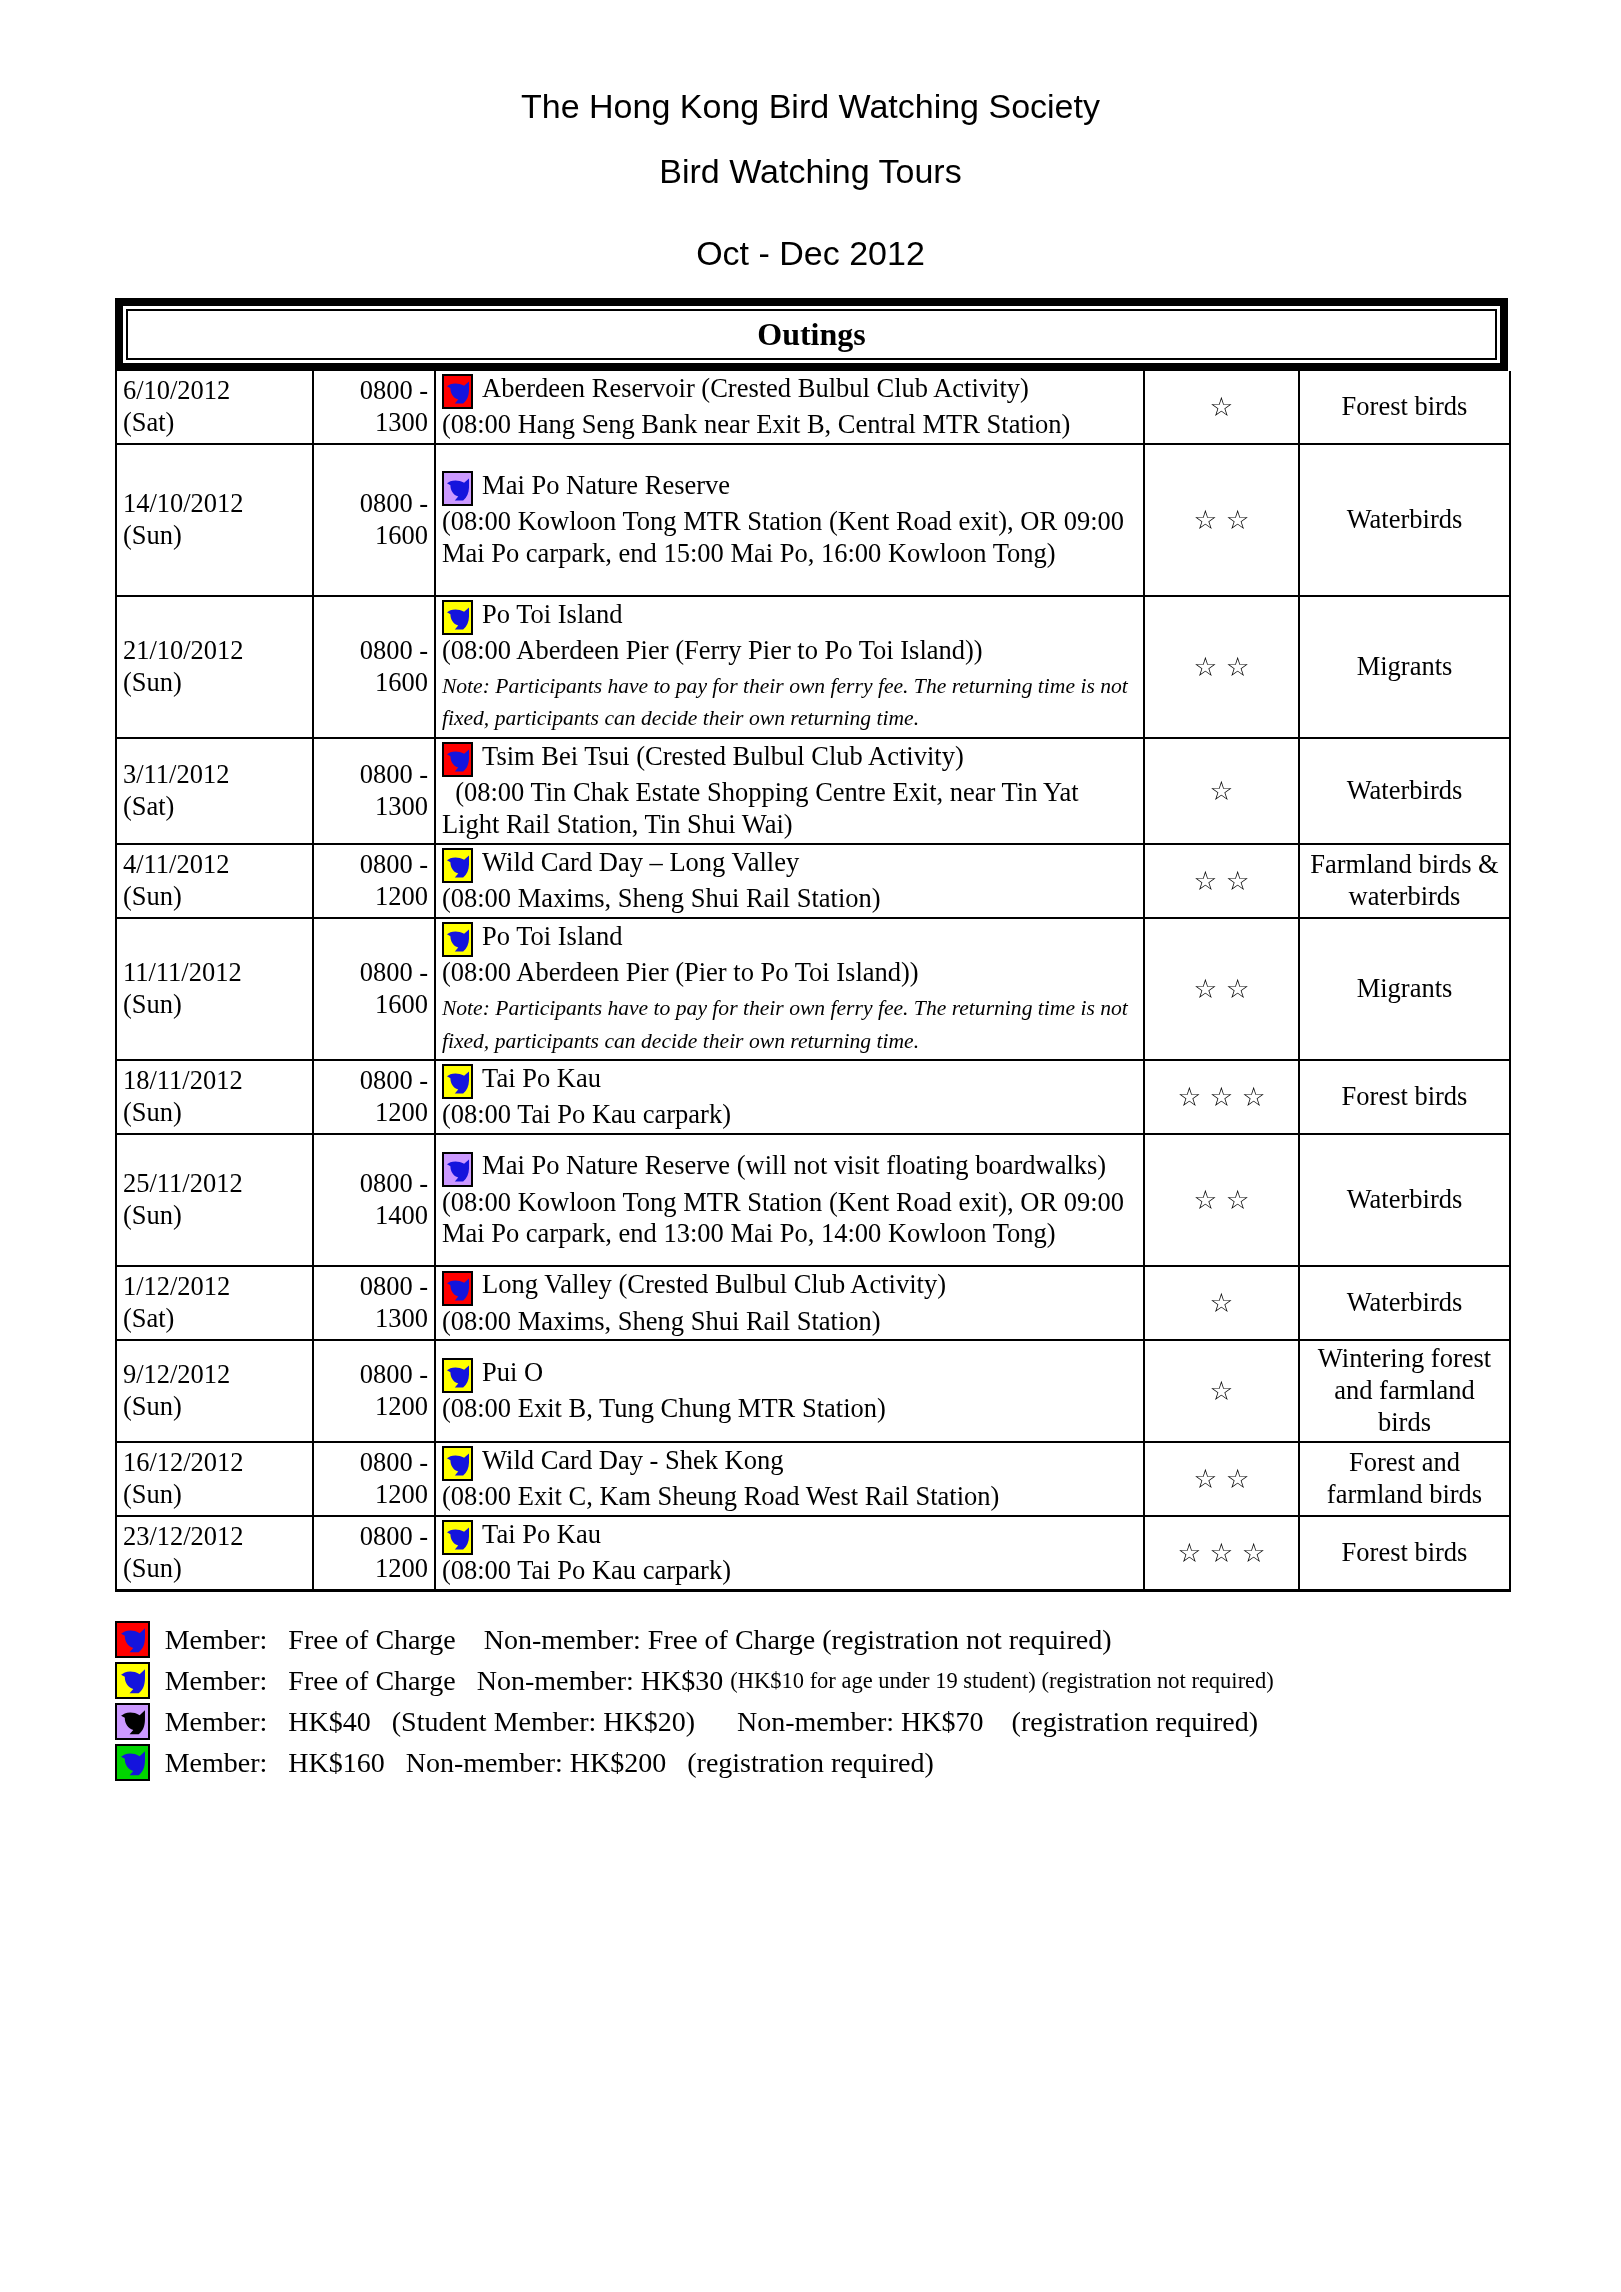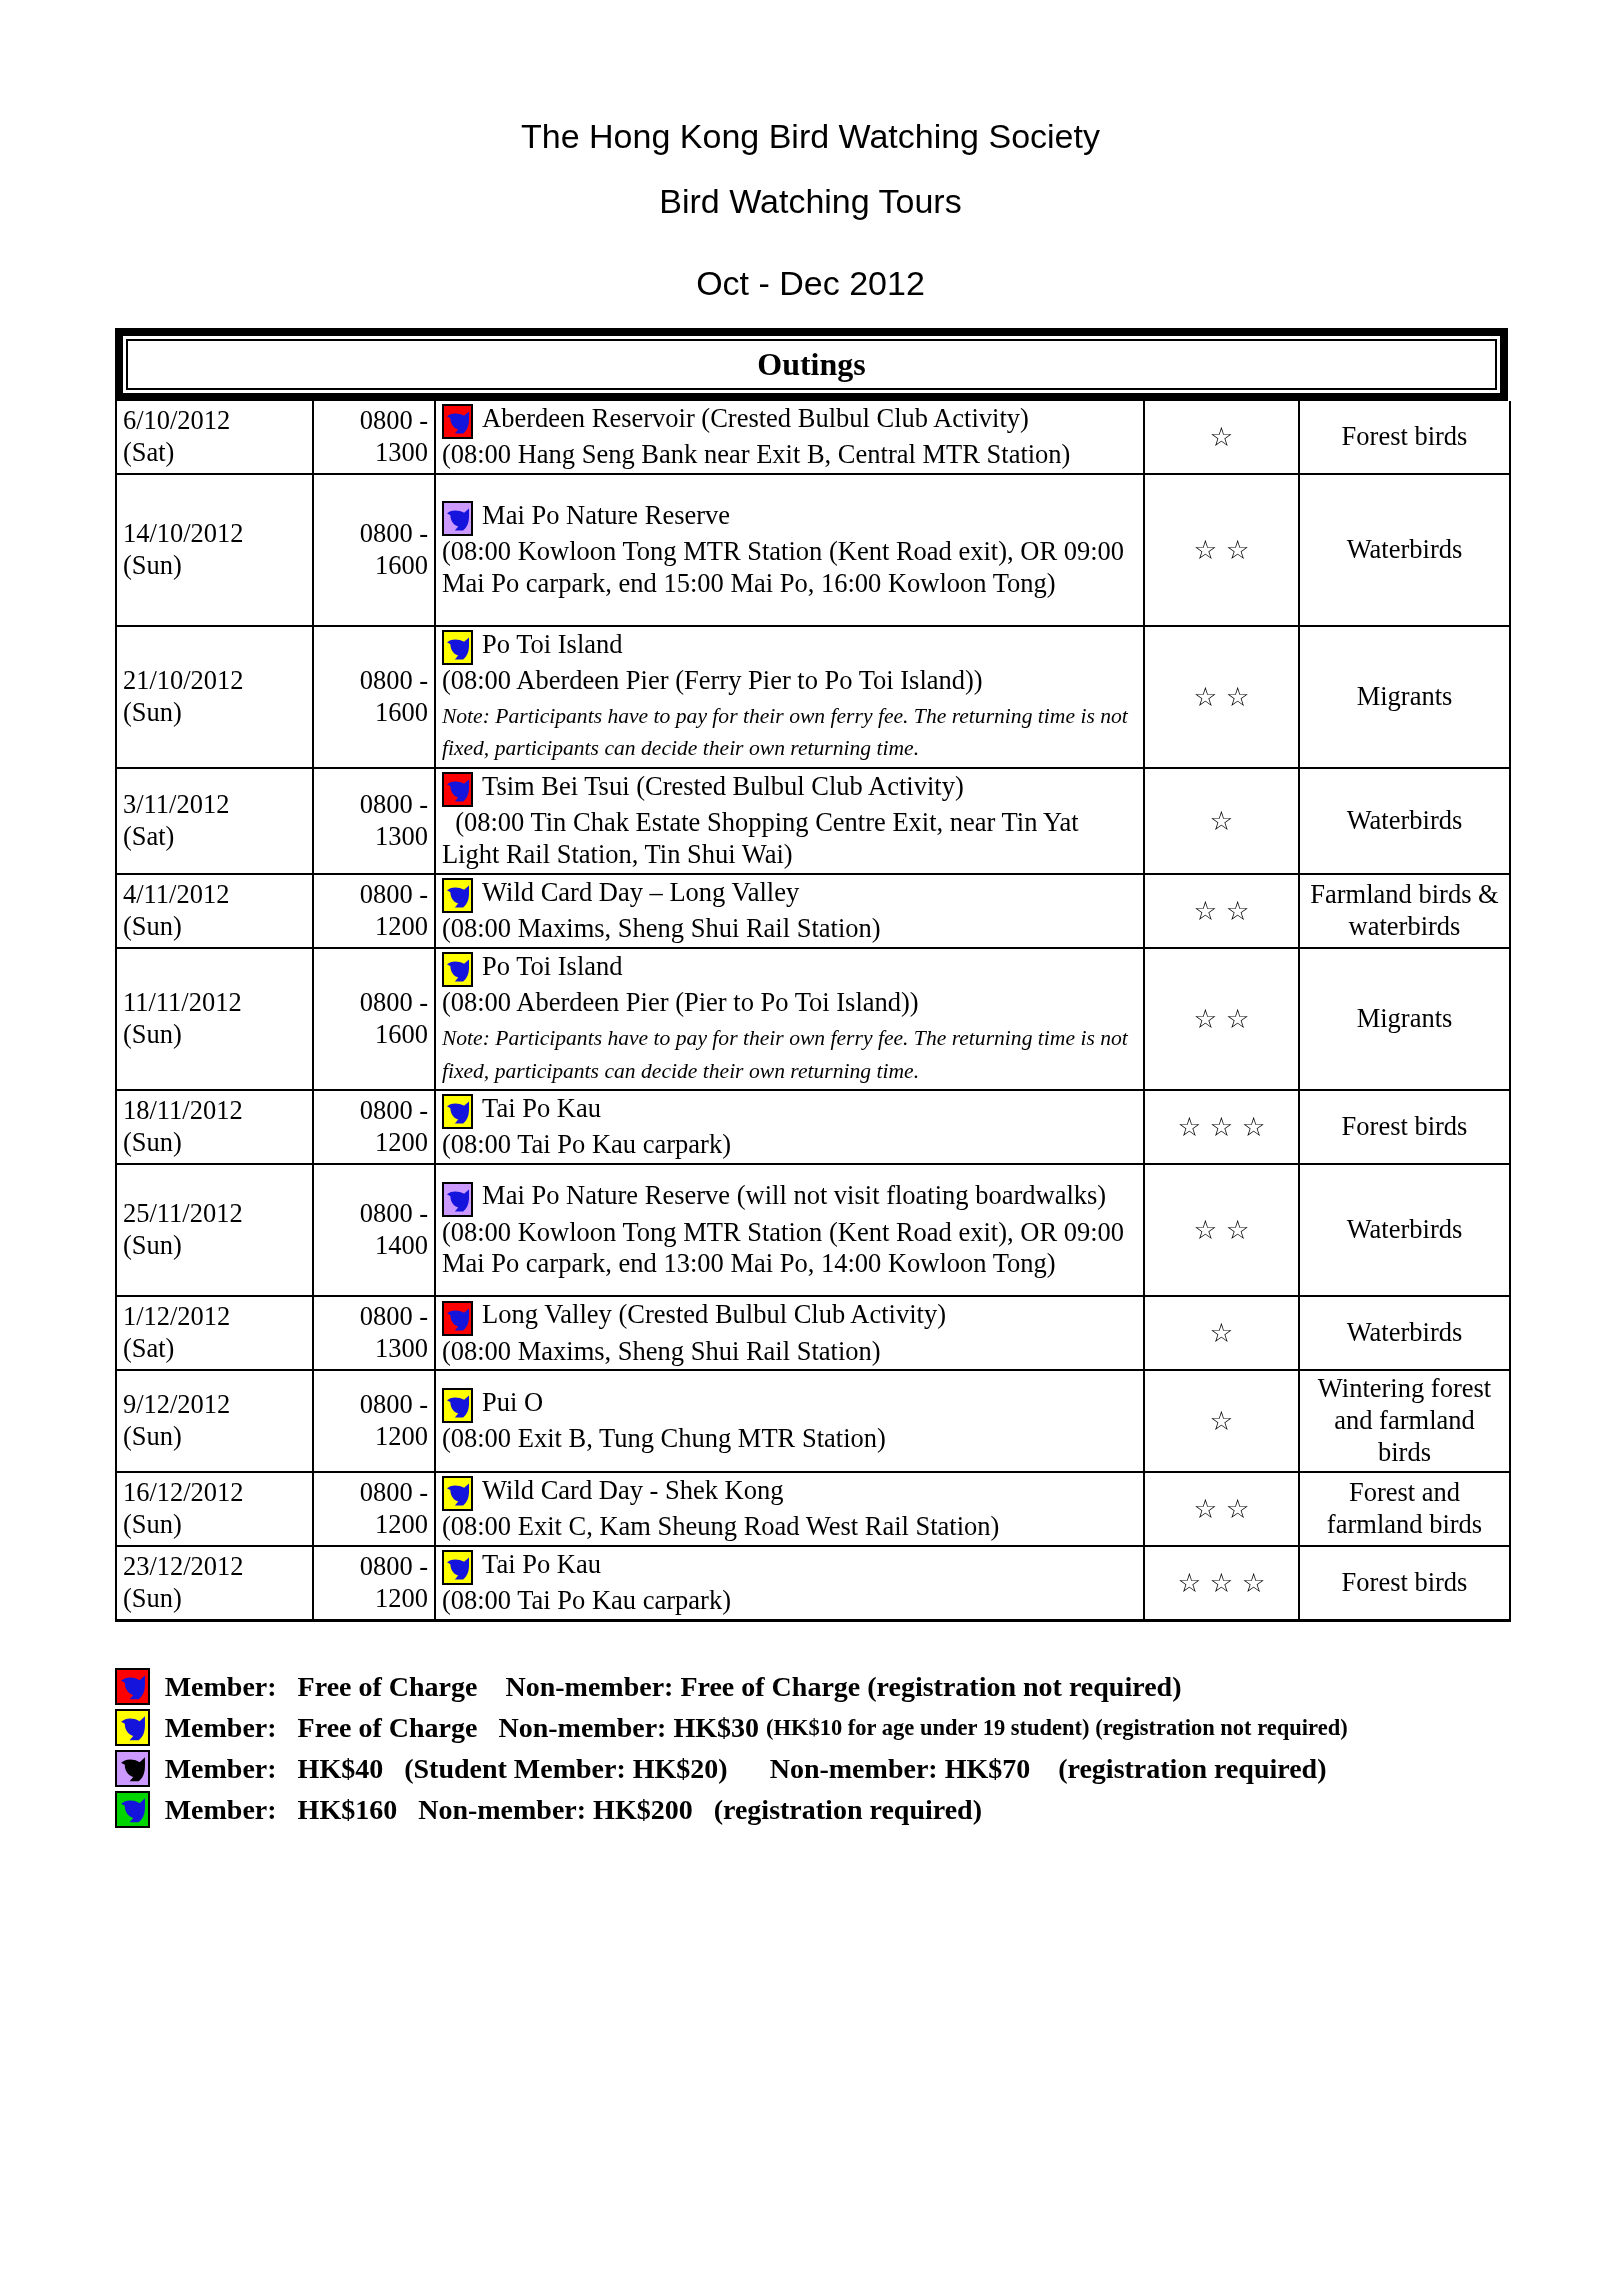--- a/index.html
+++ b/index.html
@@ -1,21 +1,21 @@
 <!DOCTYPE html>
 <html><head>
 <meta charset="utf-8">
 <style>
   html,body { margin:0; padding:0; background:#ffffff; }
   .page {
     position:relative; width:1621px; height:2293px; background:#ffffff; color:#000;
     font-family:"Liberation Serif","DejaVu Serif",serif; overflow:hidden;
   }
   .titles { text-align:center; font-family:"Liberation Sans","DejaVu Sans",sans-serif; }
-  .title1 { padding-top:117px; font-size:34px; }
+  .title1 { padding-top:87px; font-size:34px; }
   .title2 { margin-top:25.5px; font-size:34px; }
   .period { margin-top:43px; font-size:34px; }
   .content { width:1393px; margin-left:115px; }
 
   .outings-box { margin-top:25.5px; border:8.8px solid #000; padding:2.9px; background:#fff; }
   .outings-title {
     border:2px solid #000; text-align:center; font-weight:bold;
     font-size:32px; padding:5px 0;
   }
 
@@ -34,21 +34,21 @@
     display:inline-block; width:27.4px; height:31px; border:2.9px solid #000;
     vertical-align:-8.8px; margin-right:8.8px; text-align:center; box-sizing:content-box;
     color:#1414DD;
   }
   .bird-icon svg { width:23.5px; height:27.4px; margin-top:2px; display:inline-block; }
 
   .desc-details { white-space:pre-wrap; }
   .desc-note { font-style:italic; font-size:21.6px; line-height:1.5; margin-top:2.9px; }
   .desc-note:empty { display:none; }
 
-  .legend { margin-top:45px;font-weight:bold; }
+  .legend { margin-top:28px; }
   .legend-row { margin:2px 0; height:39px; display:flex; align-items:center; }
   .legend-row .bird-icon { width:31px; height:33px; vertical-align:middle; flex:0 0 auto; }
   .legend-row .bird-icon svg { width:25.5px; height:29px; }
   .legend-main  { font-size:28px; white-space:pre-wrap; margin-left:5.9px; }
   .legend-small { font-size:22.5px; white-space:pre-wrap; }
 </style>
 </head>
 <body>
 
 <div class="page">

